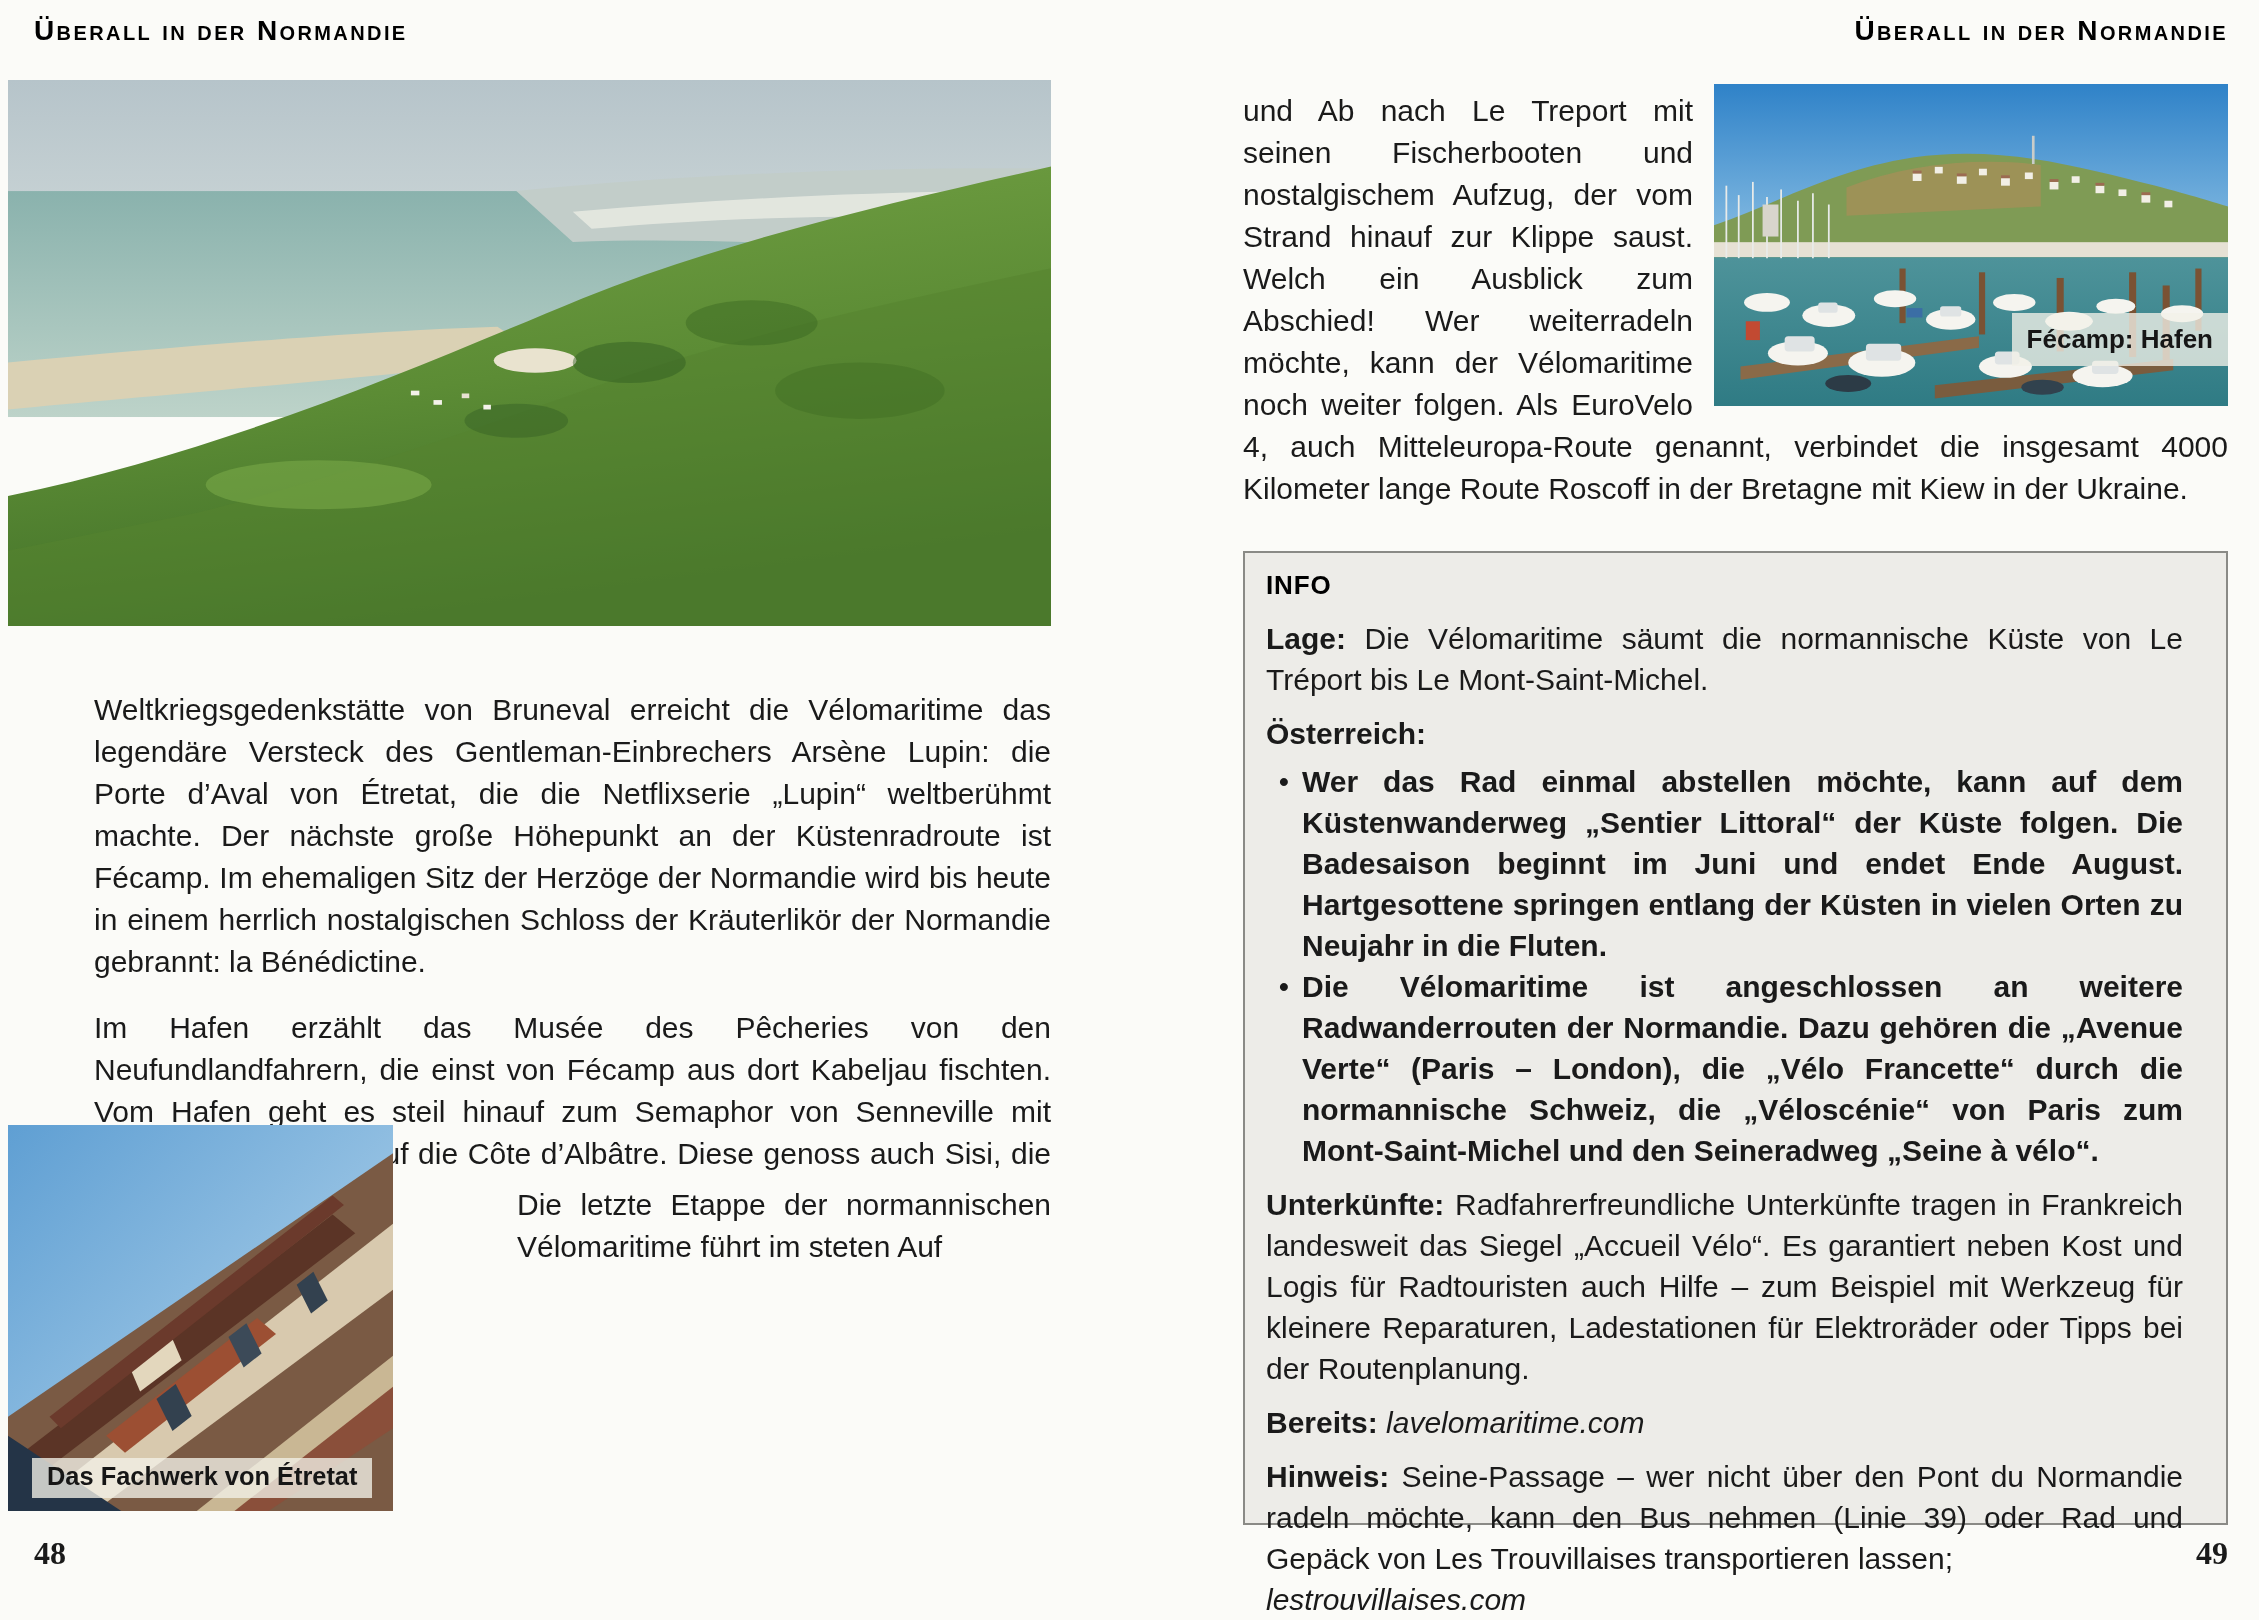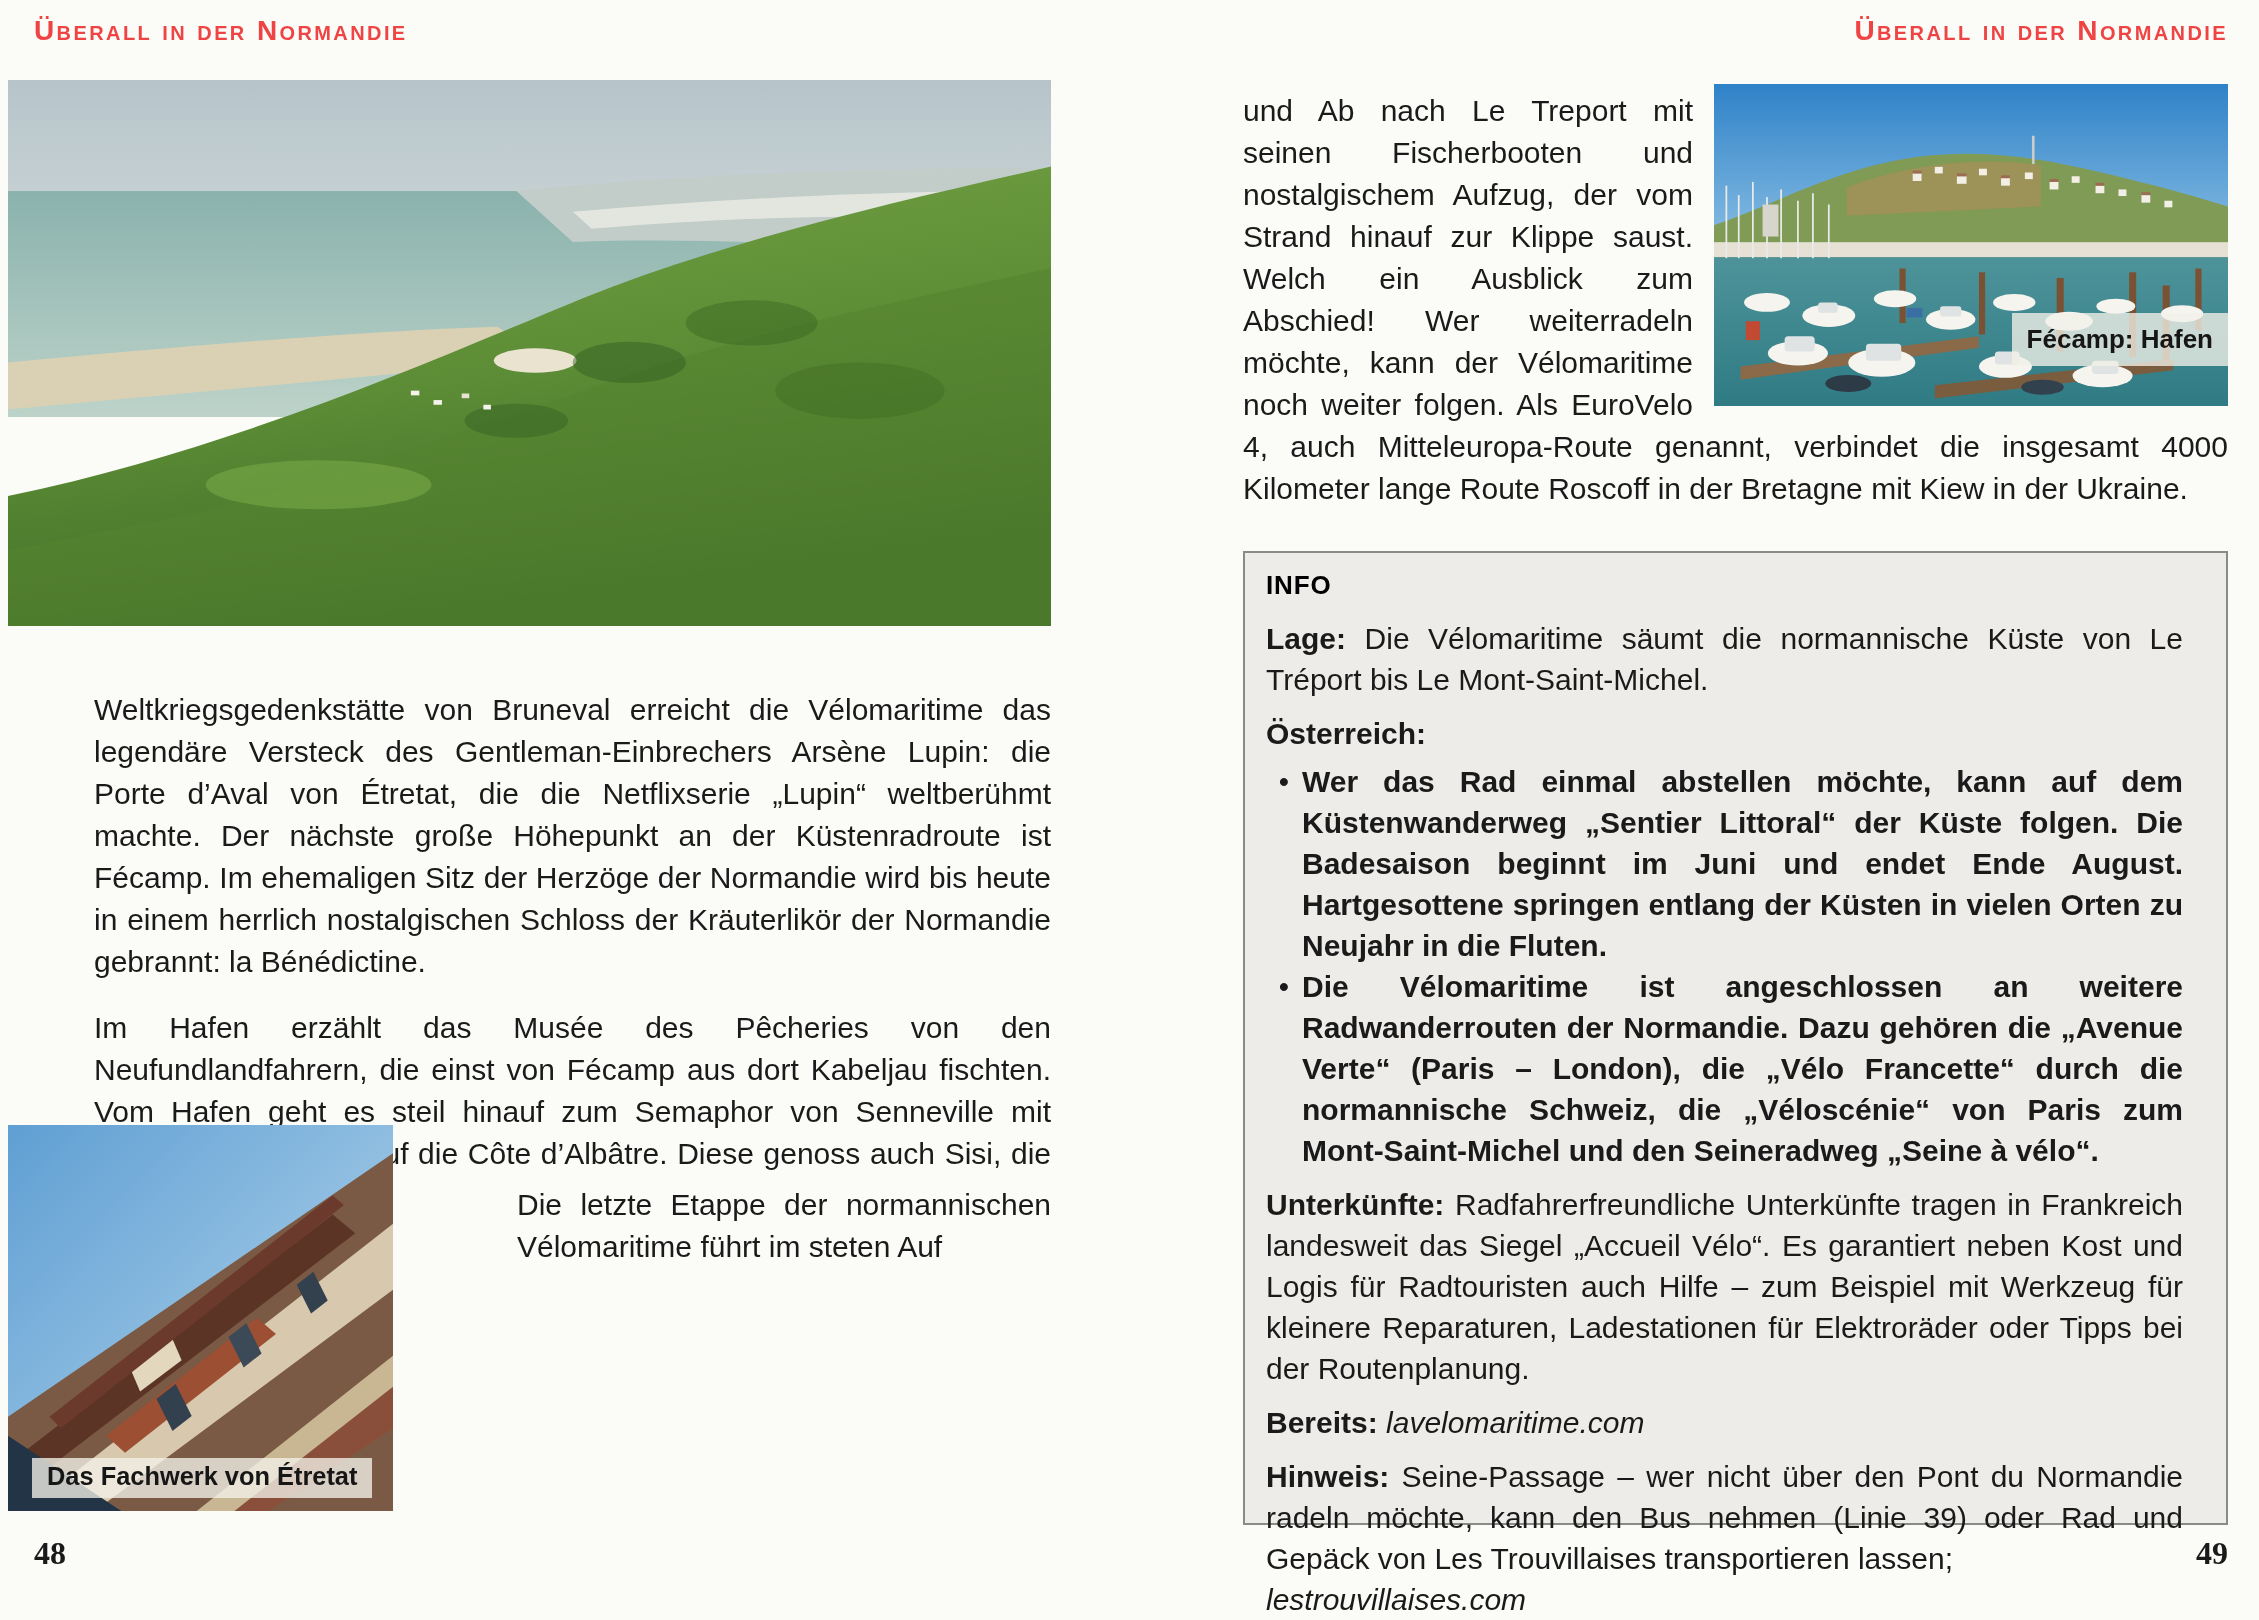--- a/index.html
+++ b/index.html
@@ -4,21 +4,21 @@
 <style>
   html,body{margin:0;padding:0;background:#e8e8e8;}
   #spread{
     position:relative;width:2260px;height:1621px;margin:0 auto;
     background:#fbfbf8;
     font-family:"Liberation Sans","DejaVu Sans",sans-serif;
     color:#1a1a1a;overflow:hidden;
   }
   .runhead{
     position:absolute;top:15px;font-size:28px;font-weight:700;
-    font-variant:small-caps;letter-spacing:2.4px;color:#ef4444;
+    font-variant:small-caps;letter-spacing:2.4px;color:#000000;
   }
   .runhead.left{left:34px;}
   .runhead.right{right:32px;}
 
   .body-text{
     font-size:30px;line-height:42px;text-align:justify;
     hyphens:auto;-webkit-hyphens:auto;
   }
 
   figure{margin:0;padding:0;position:absolute;overflow:hidden;}

